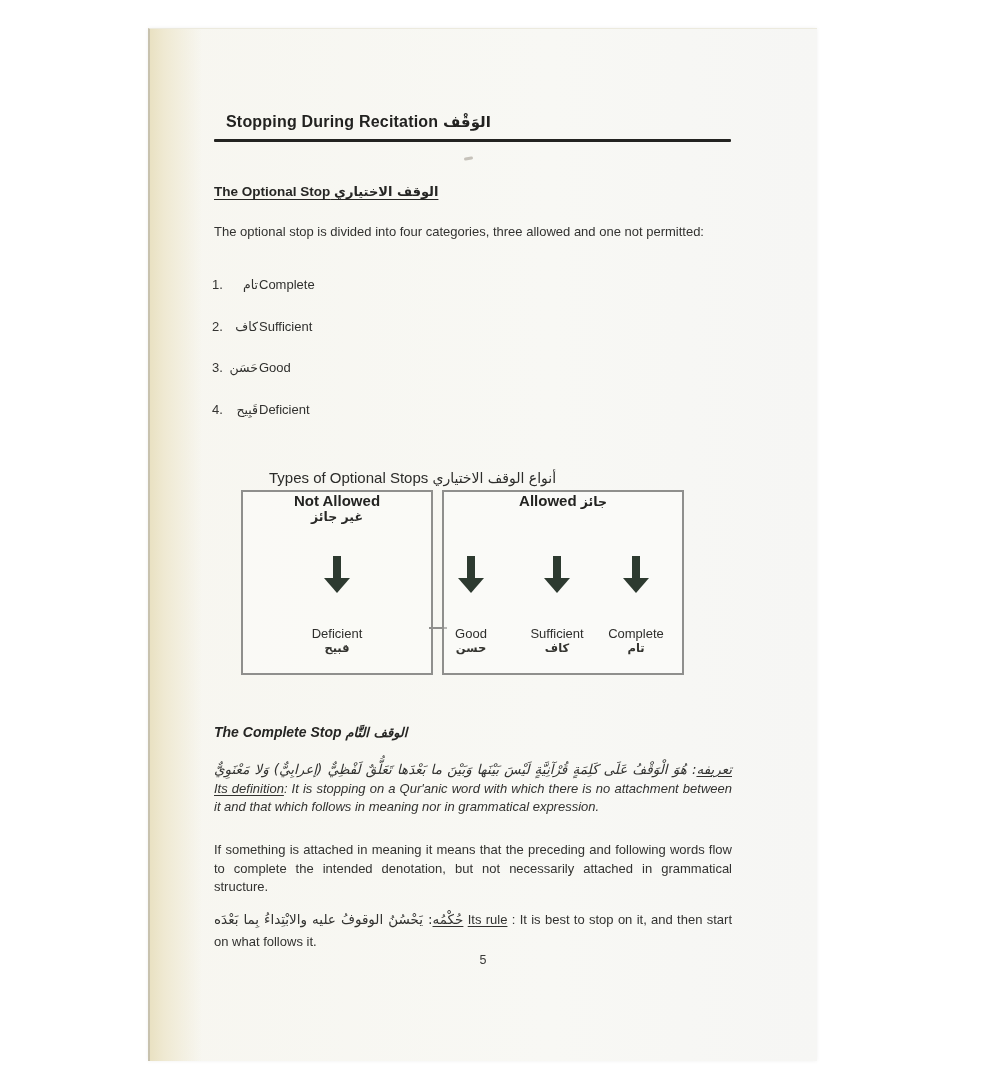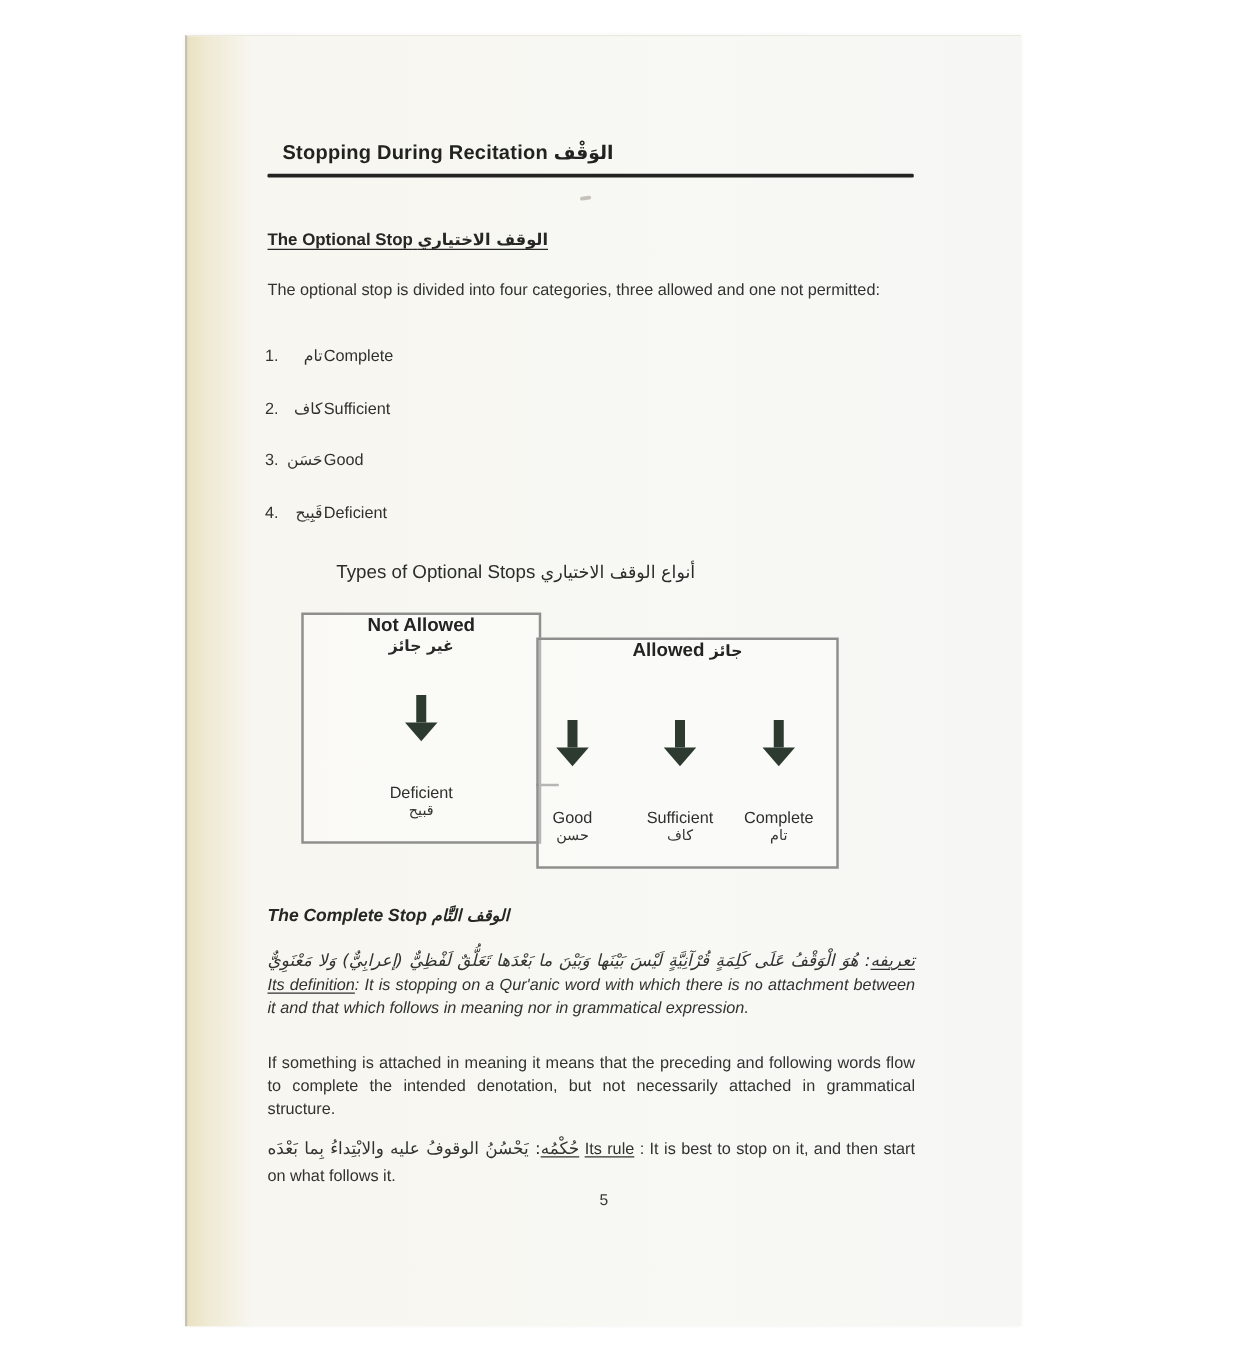--- a/index.html
+++ b/index.html
@@ -58,30 +58,30 @@
   .p-rule{top:879px;line-height:22px;}
   .para .ar{font-size:13.5px;}
 
   .stop-list{position:absolute;left:62px;top:248px;width:300px;}
   .stop-row{display:flex;align-items:baseline;height:17px;margin-bottom:24.5px;font-size:13px;}
   .stop-row .num{width:16px;color:#343432;}
   .stop-row .ar-word{width:30px;font-size:12.5px;color:#30302e;}
   .stop-row .en-word{margin-left:1px;color:#30302e;}
 
   .diagram-caption{
-    position:absolute;left:119px;top:420px;margin:0;
+    position:absolute;left:119px;top:440px;margin:0;
     font-size:15px;font-weight:normal;color:#2c2c2a;white-space:nowrap;
   }
   .diagram-caption .ar{font-size:14px;}
 
   .dg-box{
     position:absolute;border:2px solid #8f8f8d;background:rgba(255,255,255,0.35);
   }
   .box-notallowed{left:91px;top:461px;width:188px;height:181px;}
-  .box-allowed{left:279px;top:461px;width:238px;height:181px;margin-top:20px;}
+  .box-allowed{left:292px;top:461px;width:238px;height:181px;}
   .dg-connector{
     position:absolute;left:279px;top:598px;width:18px;height:2px;background:#8f8f8d;
   }
   .dg-head{
     position:absolute;top:0px;left:0;right:0;text-align:center;
     font-size:15px;font-weight:bold;color:#232321;line-height:17px;
   }
   .dg-head .ar{font-size:12.5px;font-weight:bold;}
   .dg-subhead{
     position:absolute;top:17px;left:0;right:0;text-align:center;
@@ -89,21 +89,21 @@
   }
   .dg-col{position:absolute;width:86px;transform:translateX(-50%);text-align:center;}
   .arrow{width:26px;height:37px;margin:0 auto;position:relative;}
   .arrow .stem{width:8px;height:22px;background:#2d3a30;margin:0 auto;}
   .arrow .head{
     width:0;height:0;margin:0 auto;
     border-left:13px solid transparent;border-right:13px solid transparent;
     border-top:15px solid #2d3a30;
   }
   .dg-label-en{font-size:13px;color:#2e2e2c;line-height:15px;}
-  .dg-label-ar{font-size:11.5px;color:#33332f;line-height:15px;}
+  .dg-label-ar{font-size:11.5px;color:#33332f;line-height:15px;font-weight:bold;}
   .col-arrow{position:absolute;top:64px;left:0;right:0;}
   .col-labels{position:absolute;top:134px;left:0;right:0;}
 
   .page-number{
     position:absolute;left:300px;top:924px;width:66px;text-align:center;
     font-size:12.5px;color:#3a3a38;
   }
 </style>
 </head>
 <body>

